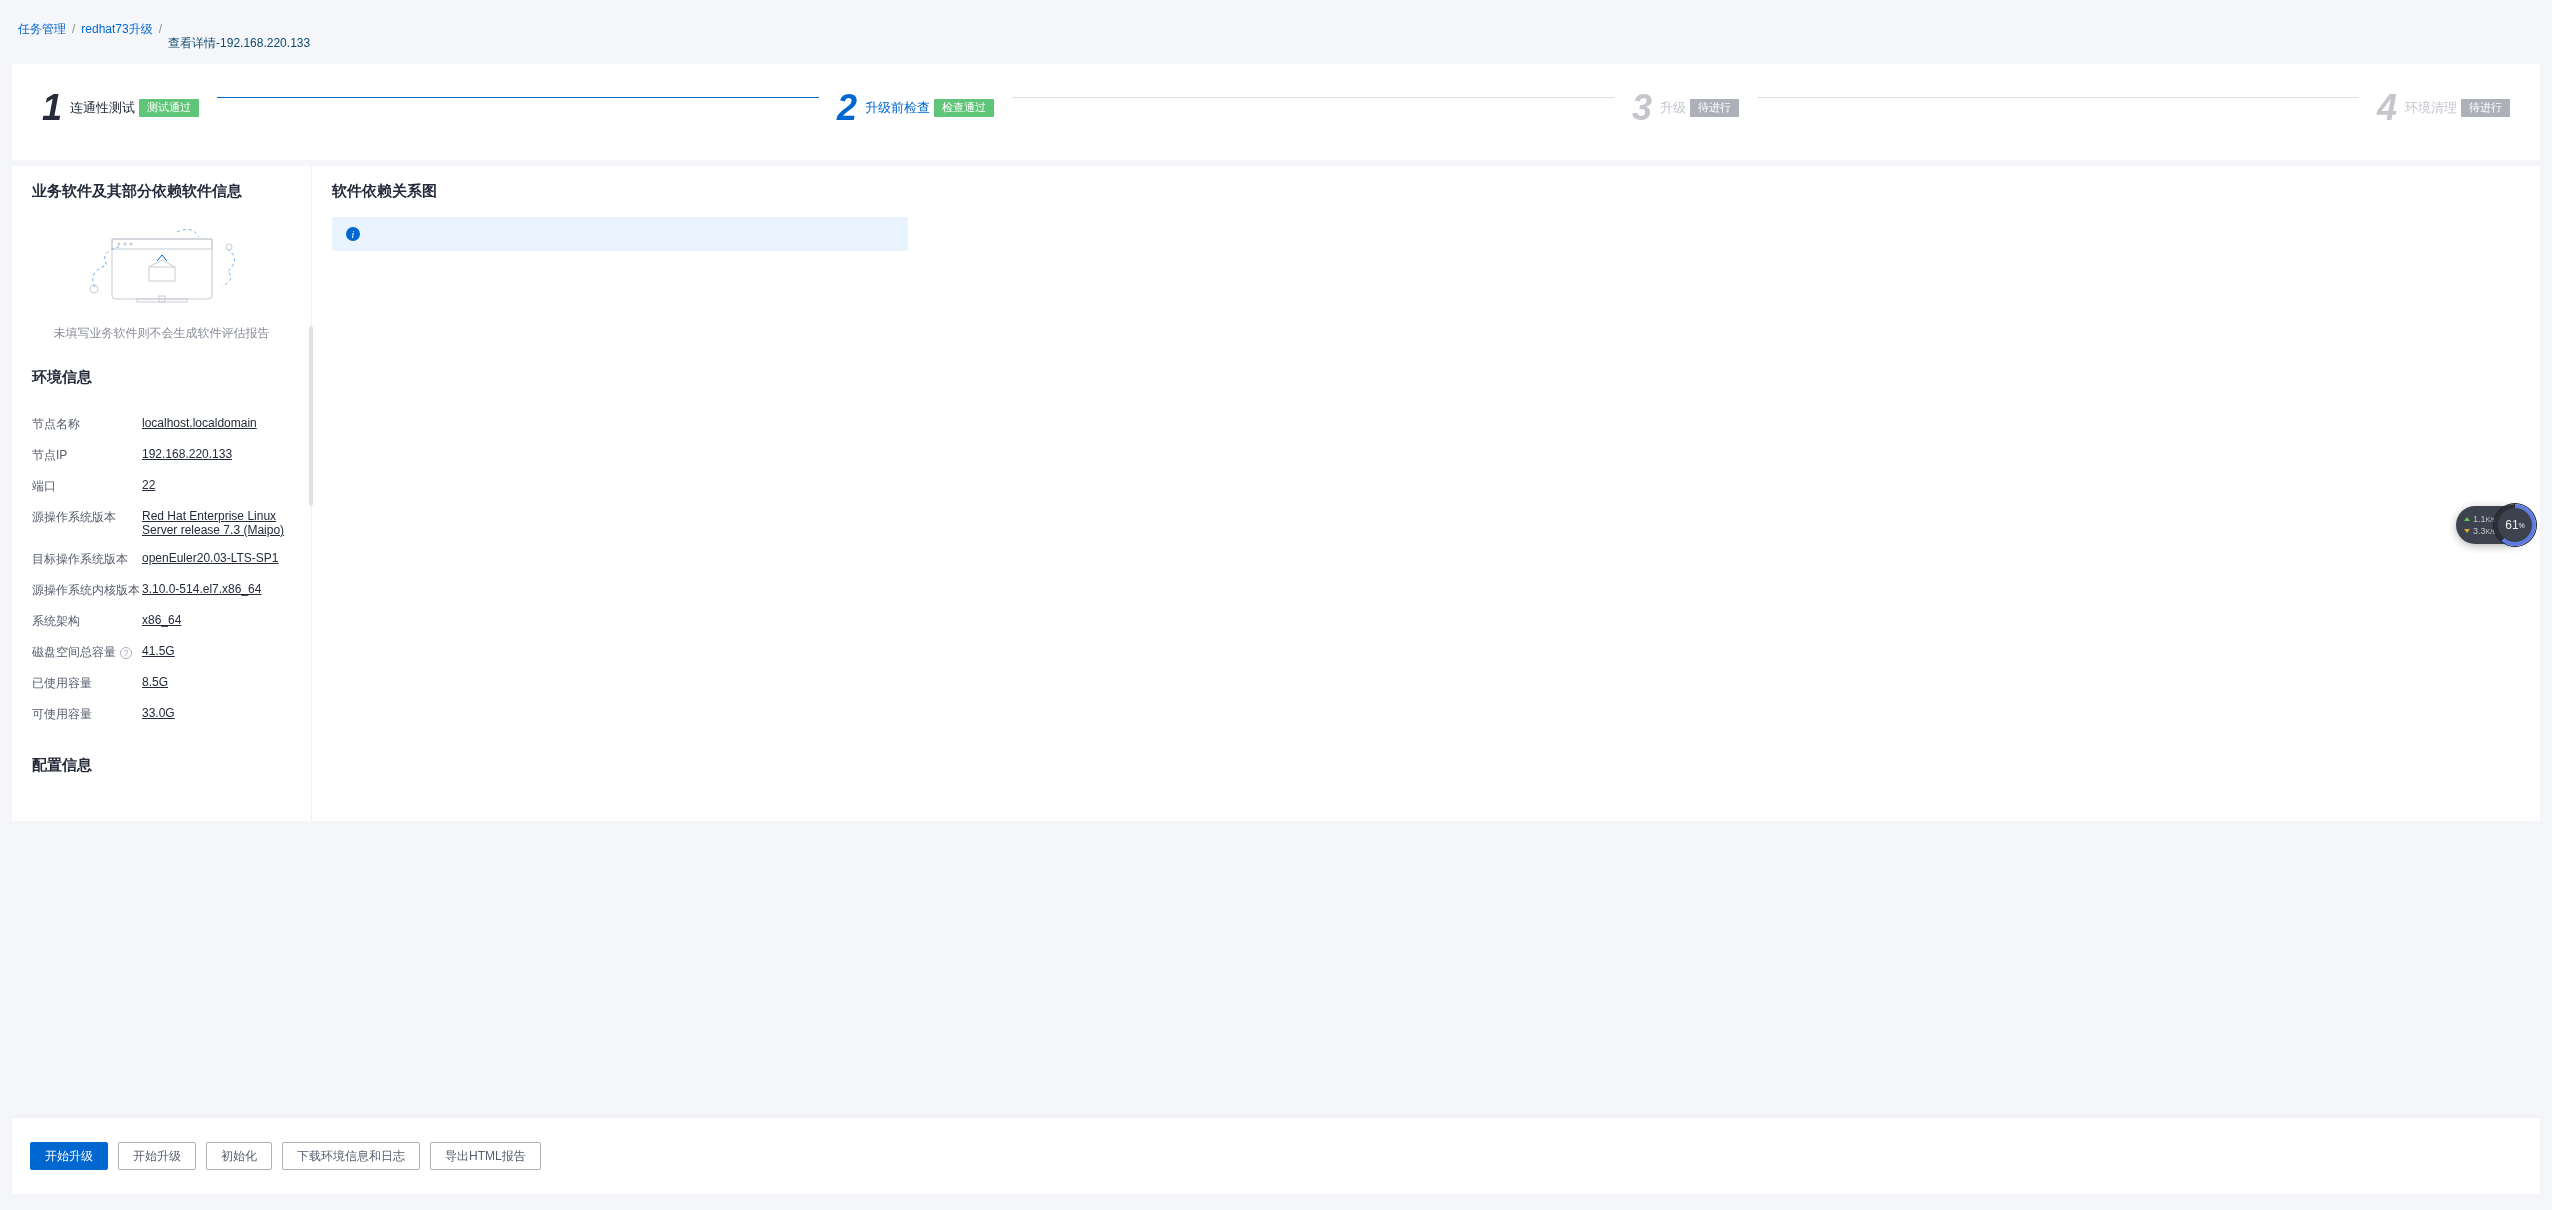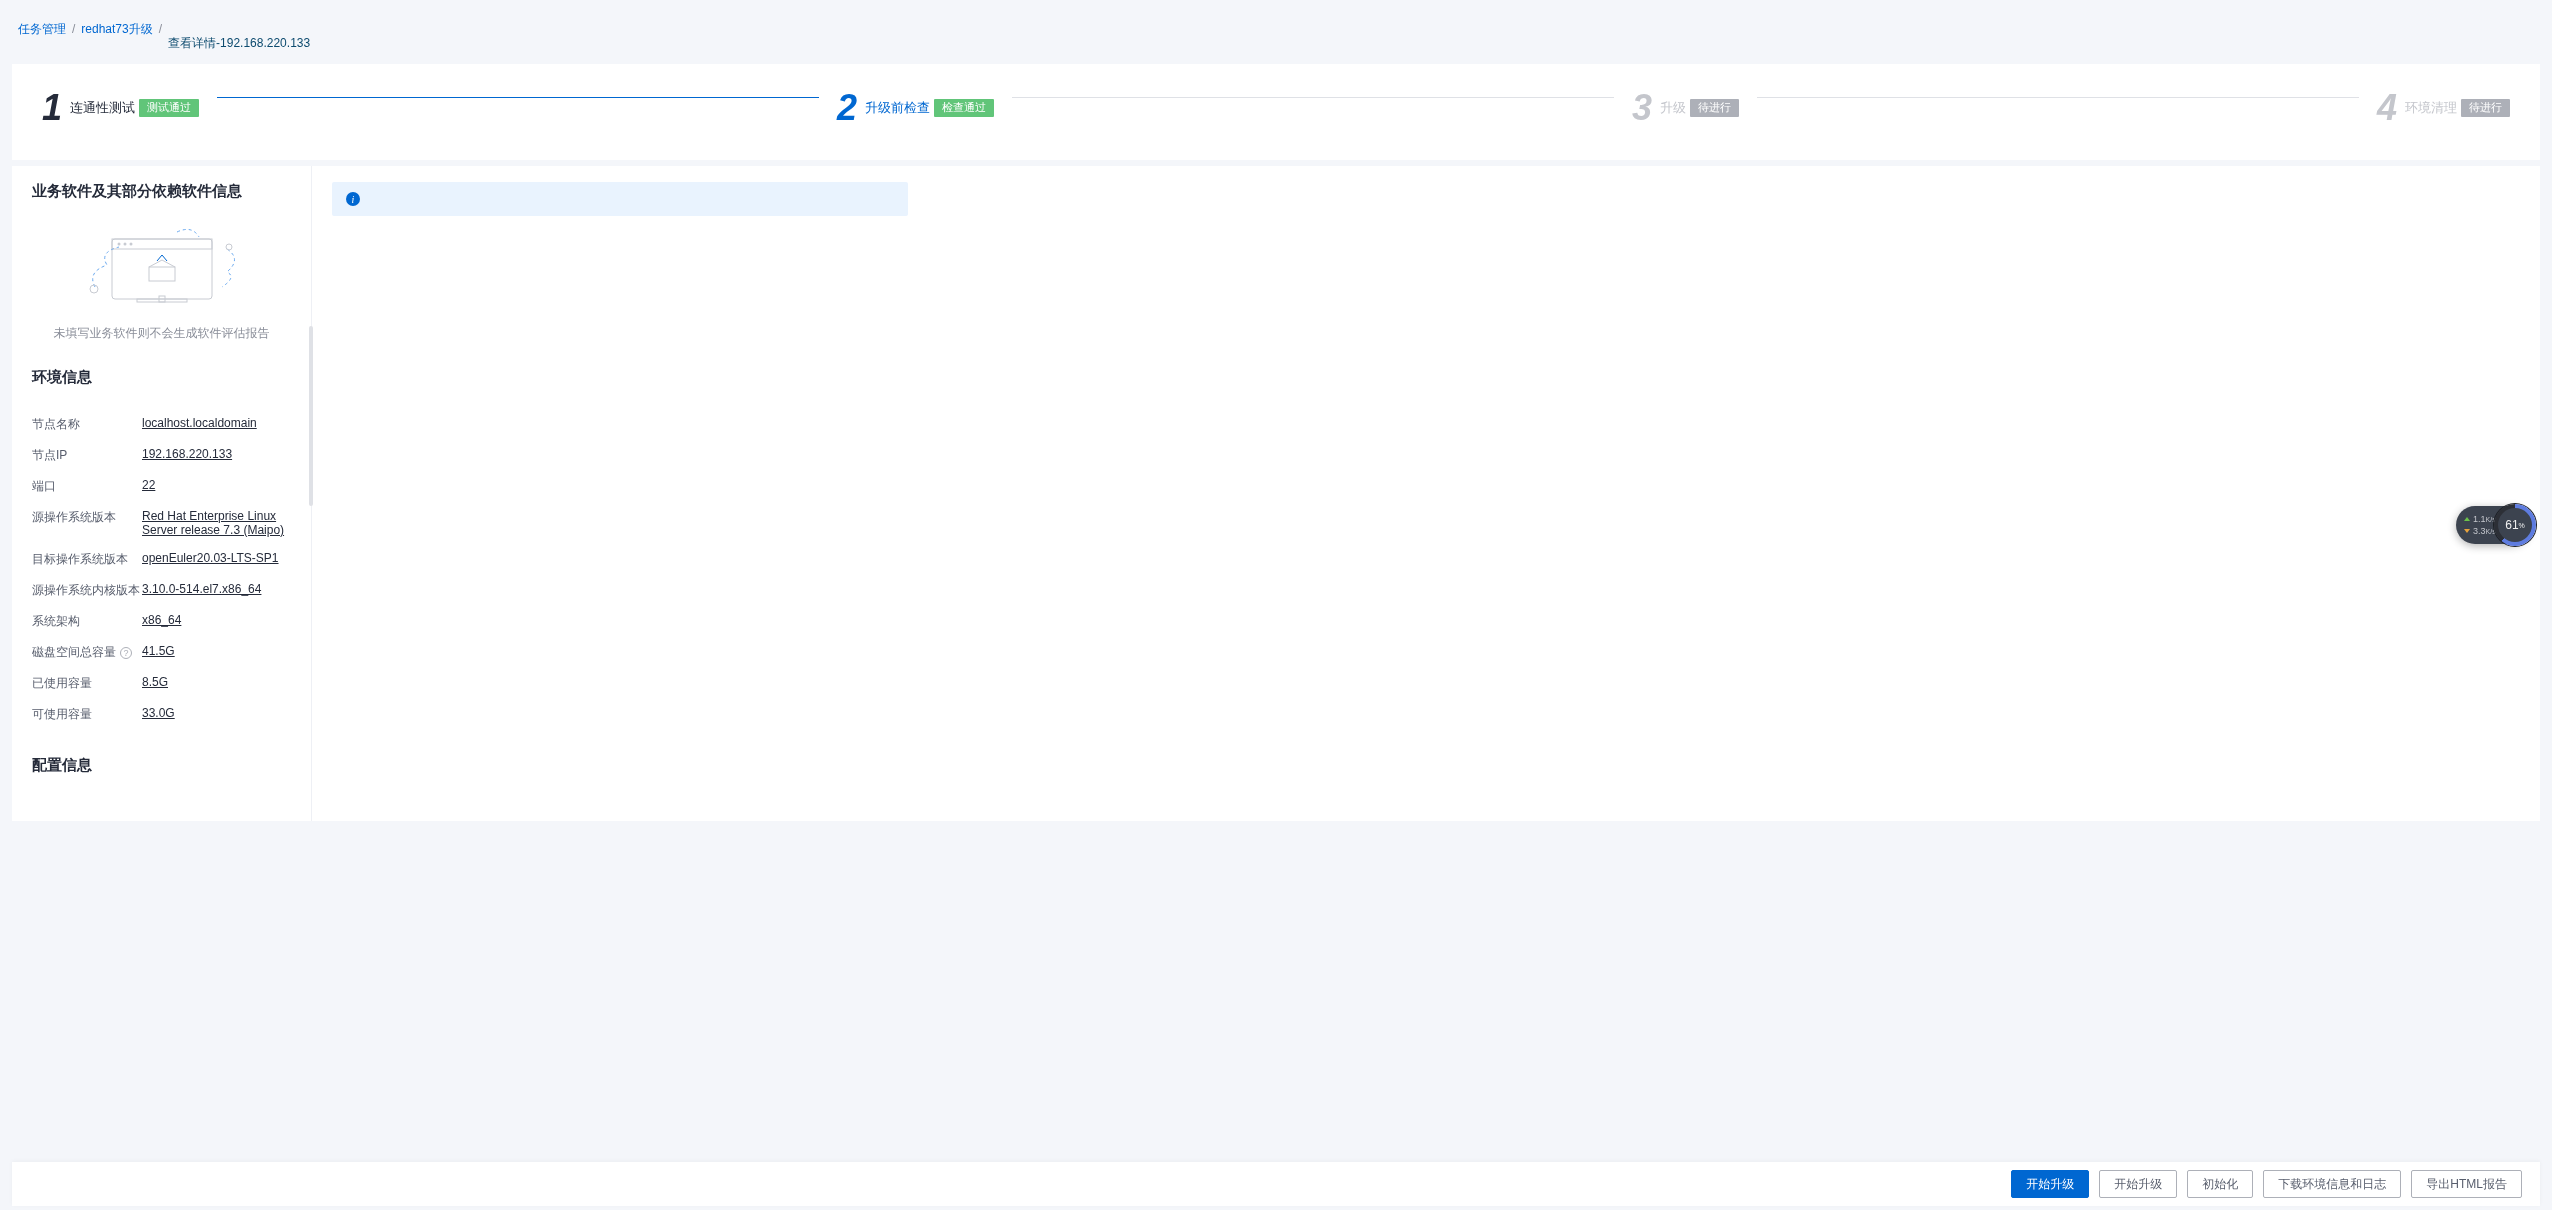--- a/index.html
+++ b/index.html
@@ -144,26 +144,25 @@
     flex-shrink:0;
   }
   .main-empty { margin-top: 160px; text-align:center; }
   .main-empty svg { display:block; margin:0 auto 14px auto; }
   .main-empty-cap { color:#8a8e99; }
 
   .action-bar {
     position: fixed;
     left: 12px;
     right: 12px;
-    bottom: 4px;
+    bottom: 16px;
     background: #fff;
     box-shadow: 0 -1px 4px rgba(0,0,0,0.04);
-    padding: 8px 18px;
+    padding: 24px 18px;
     display:flex;
-    justify-content:flex-end;
     gap: 10px;
   }
   .btn {
     display:inline-flex;
     align-items:center;
     justify-content:center;
     height: 28px;
     padding: 0 14px;
     font-size: 12px;
     border: 1px solid #adb0b8;
@@ -327,20 +326,21 @@
             <div class="kv-row">
               <div class="kv-k">可使用容量</div>
               <div class="kv-v">33.0G</div>
             </div>
           </div>
 
         <div class="side-h1" style="margin-top:26px">配置信息</div>
       </div>
 
       <div class="main-col">
+        <div class="main-h1">软件依赖关系图</div>
 
         <div class="alert-info">
           <span class="i-icon">i</span>
         </div>
 
       </div>
     </div>
   </div>
 
   <div class="action-bar">

